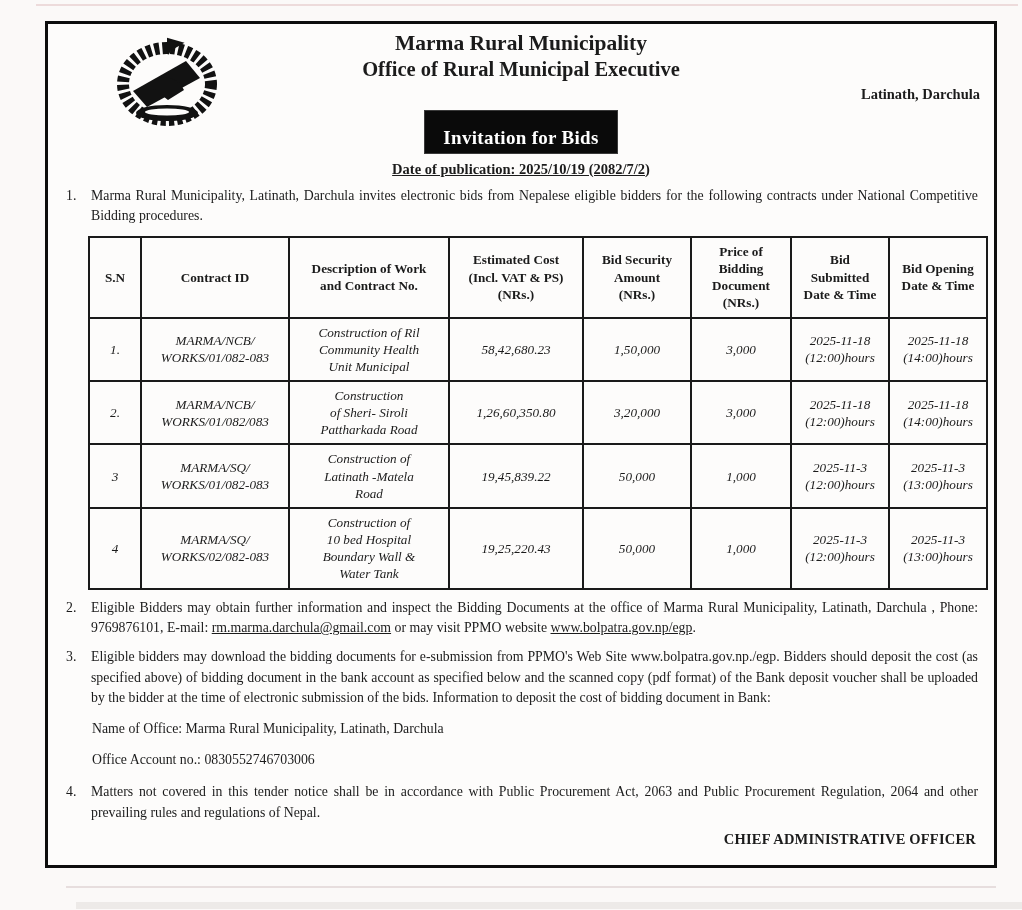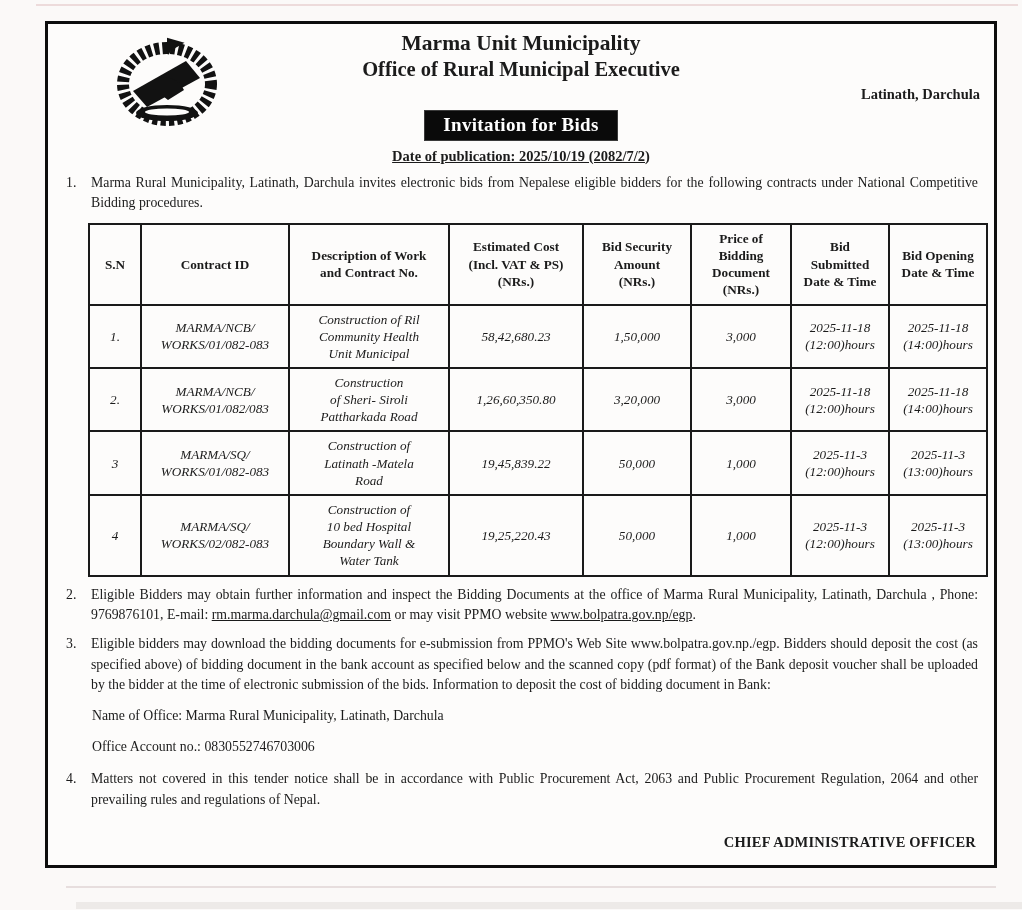--- a/index.html
+++ b/index.html
@@ -37,21 +37,21 @@
   }
   .title1 { font-size: 21.5px; font-weight: bold; line-height: 1.25; }
   .title2 { font-size: 20.5px; font-weight: bold; line-height: 1.25; }
   .location { font-size: 14.5px; font-weight: bold; margin-top: 3px; text-align: right; }
   .banner-wrap { margin-top: 7px; }
   .banner {
     display: inline-block;
     background: #0a0a0a; color: #ffffff;
     border: 1px solid #3a3a3a;
     font-size: 19px; font-weight: bold;
-    padding: 3px 18px 4px 18px;
+    padding: 16px 18px 4px 18px;
     letter-spacing: 0.3px;
   }
   .pub-date {
     margin-top: 7px; font-size: 14.5px; font-weight: bold;
     text-decoration: underline;
   }
   .list-item {
     display: flex; gap: 9px;
     font-size: 13.8px; line-height: 1.5;
     margin: 8px 2px 0 4px;
@@ -76,42 +76,42 @@
   .col-sn { width: 52px; } .col-cid { width: 148px; } .col-desc { width: 160px; }
   .col-cost { width: 134px; } .col-sec { width: 108px; } .col-price { width: 100px; }
   .col-sub { width: 98px; } .col-open { width: 98px; }
   .bank-row {
     display: flex; margin: 12px 0 0 30px; font-size: 13.8px;
   }
   .bank-row .bank-name { width: 364px; flex: none; }
   .account-line { margin: 15px 0 0 30px; font-size: 13.8px; }
   .signature {
     text-align: right; font-weight: bold; font-size: 14.5px;
-    margin: 24px 4px 0 0; letter-spacing: 0.2px;
+    margin: 8px 4px 0 0; letter-spacing: 0.2px;
   }
 </style>
 </head>
 <body>
 
 <div class="scan-line-top"></div>
 <div class="scan-line-bottom"></div>
 <div class="scan-bar-bottom"></div>
 
 <div class="doc-frame">
 
   <div class="doc-header">
     <svg class="emblem" viewBox="0 0 112 94" xmlns="http://www.w3.org/2000/svg">
       <ellipse cx="57" cy="50" rx="44" ry="36" fill="none" stroke="#121212" stroke-width="12" stroke-dasharray="5 3"></ellipse>
       <path d="M23 57 L76 27 L90 44 L37 73 Z" fill="#121212"></path>
       <path d="M58 20 L58 5 L72 9 L60 16 Z" fill="#121212" stroke="#121212" stroke-width="2"></path>
       <path d="M40 52 q8 -12 20 -8 q10 3 14 12 l-16 10 z" fill="#121212"></path>
       <ellipse cx="57" cy="79" rx="31" ry="8" fill="#121212"></ellipse>
       <ellipse cx="57" cy="78" rx="22" ry="3.5" fill="#fdfcfb"></ellipse>
     </svg>
-    <div class="title1">Marma Unit Municipality</div>
+    <div class="title1">Marma Rural Municipality</div>
     <div class="title2">Office of Rural Municipal Executive</div>
     <div class="location">Latinath, Darchula</div>
     <div class="banner-wrap">
       <span class="banner">Invitation for Bids</span>
     </div>
     <div class="pub-date">Date of publication: 2025/10/19 (2082/7/2)</div>
   </div>
 
   <div class="list-item">
     <span class="num">1.</span>

